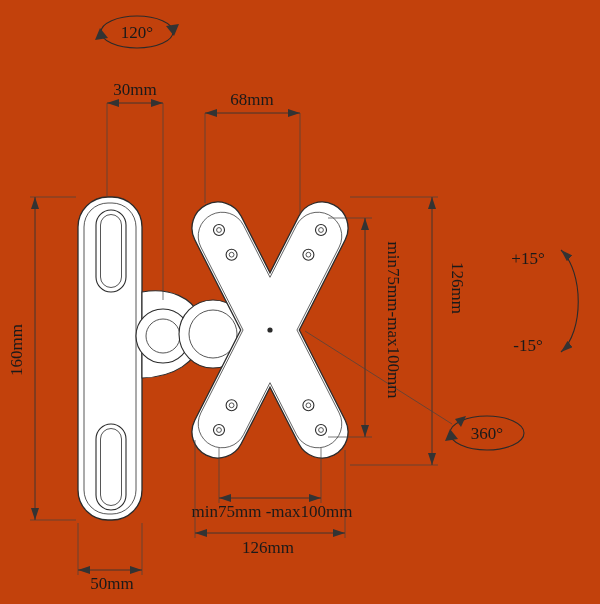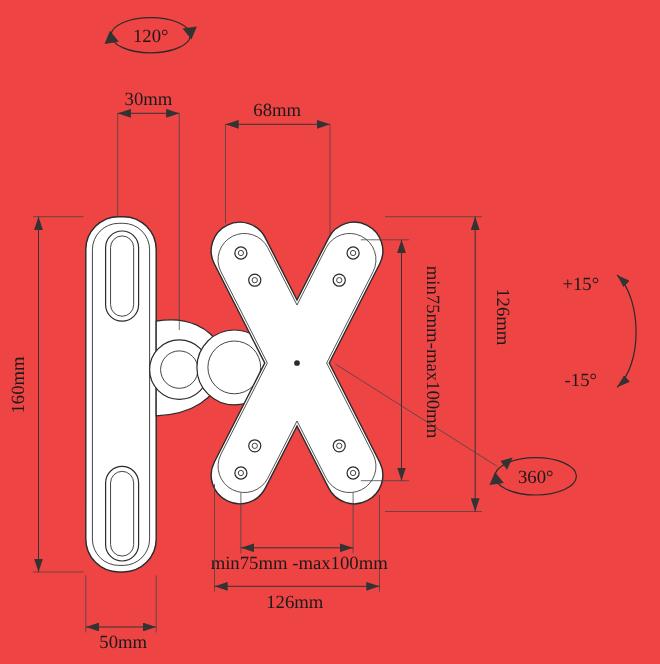--- a/index.html
+++ b/index.html
@@ -1,17 +1,17 @@
 <!DOCTYPE html>
 <html><head>
 <meta charset="utf-8">
 <style>
   html,body { margin:0; padding:0; background:#e9e9e9; }
   .canvas {
-    width:600px; height:604px; background:#ef4444; position:relative;
+    width:600px; height:604px; background:#c2410c; position:relative;
     overflow:hidden; font-family:"Liberation Serif", serif;text-align:right;
   }
   svg { display:block; }
   text {
     font-family:"Liberation Serif", serif;
     font-size:17px;
     fill:#1a1a1a;
   }
   .outline  { fill:#ffffff; stroke:#2b2b2b; stroke-width:1.3; }
   .thin     { fill:none;    stroke:#2b2b2b; stroke-width:0.8; }

